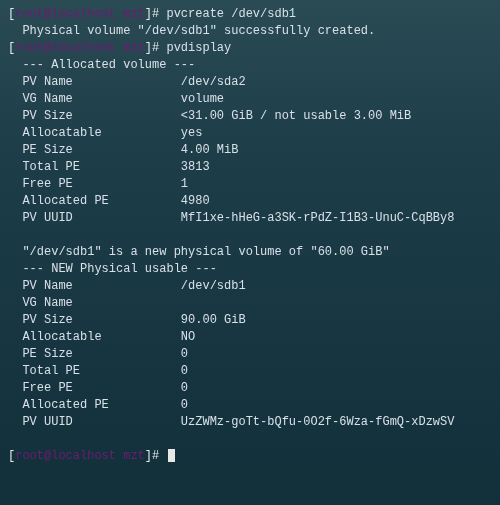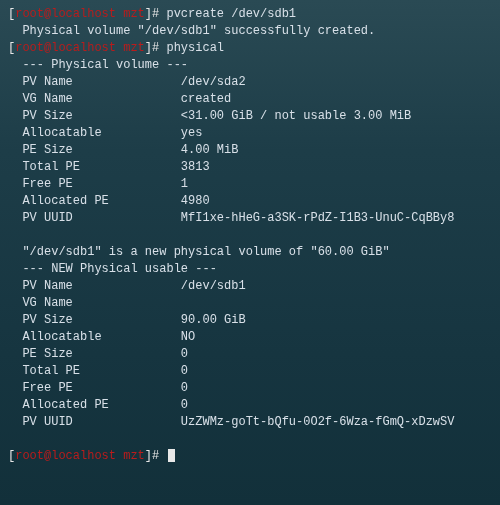--- a/index.html
+++ b/index.html
@@ -10,39 +10,39 @@
     font-family: "Liberation Mono", "DejaVu Sans Mono", Consolas, monospace;
     font-size: 12px;
     color: #d8e0e8;
     width: 500px;
     height: 505px;
     box-sizing: border-box;
     line-height: 17px;
   }
   .line { white-space: pre; }
   .prompt-open, .prompt-close { color: #e8e8e8; }
-  .prompt-user { color: #b91c1c; }
+  .prompt-user { color: #701a75; }
   .cursor {
     display: inline-block;
     width: 7px;
     height: 13px;
     background: #e8e8e8;
     vertical-align: middle;
     margin-left: 2px;
   }
 </style>
 </head>
 <body>
 
 <div class="line"><span class="prompt-open">[</span><span class="prompt-user">root@localhost mzt</span><span class="prompt-close">]#</span><span> pvcreate /dev/sdb1</span></div>
 <div class="line">  Physical volume "/dev/sdb1" successfully created.</div>
-<div class="line"><span class="prompt-open">[</span><span class="prompt-user">root@localhost mzt</span><span class="prompt-close">]#</span><span> physical</span></div>
-<div class="line">  --- Physical volume ---</div>
+<div class="line"><span class="prompt-open">[</span><span class="prompt-user">root@localhost mzt</span><span class="prompt-close">]#</span><span> pvdisplay</span></div>
+<div class="line">  --- Allocated volume ---</div>
 <div class="line"><span>  PV Name               </span><span>/dev/sda2</span></div>
-<div class="line"><span>  VG Name               </span><span>created</span></div>
+<div class="line"><span>  VG Name               </span><span>volume</span></div>
 <div class="line"><span>  PV Size               </span><span>&lt;31.00 GiB / not usable 3.00 MiB</span></div>
 <div class="line"><span>  Allocatable           </span><span>yes</span></div>
 <div class="line"><span>  PE Size               </span><span>4.00 MiB</span></div>
 <div class="line"><span>  Total PE              </span><span>3813</span></div>
 <div class="line"><span>  Free PE               </span><span>1</span></div>
 <div class="line"><span>  Allocated PE          </span><span>4980</span></div>
 <div class="line"><span>  PV UUID               </span><span>MfI1xe-hHeG-a3SK-rPdZ-I1B3-UnuC-CqBBy8</span></div>
 <div class="line"> </div>
 <div class="line">  "/dev/sdb1" is a new physical volume of "60.00 GiB"</div>
 <div class="line">  --- NEW Physical usable ---</div>

